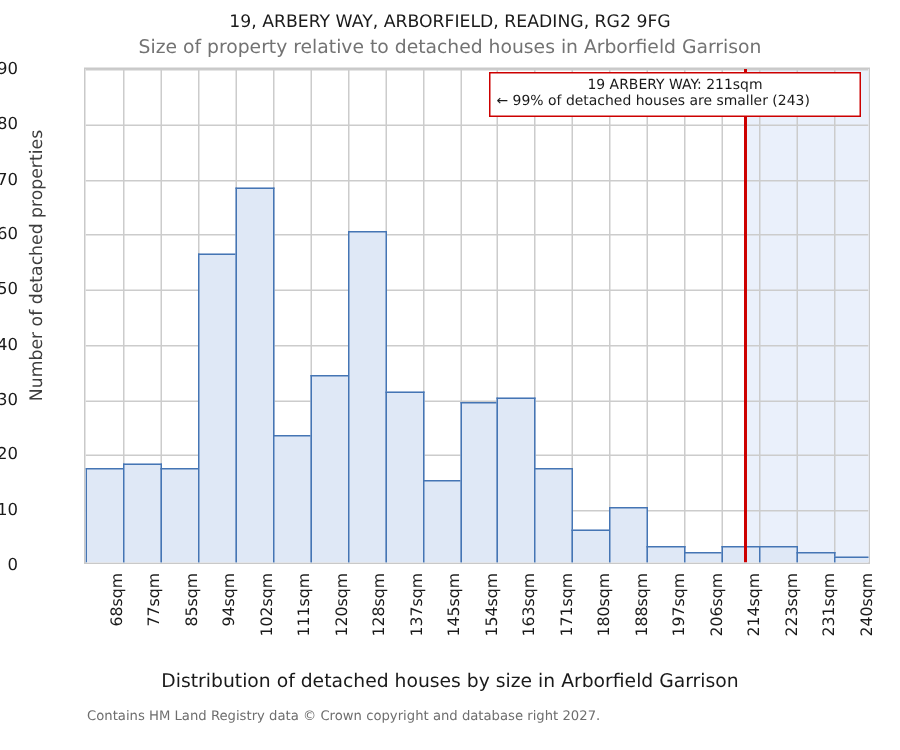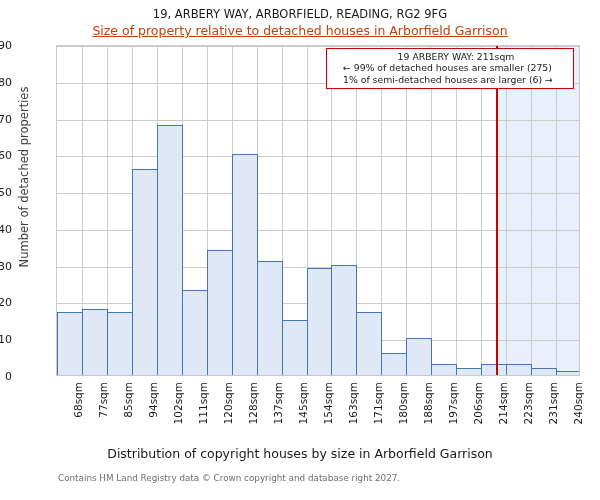--- a/index.html
+++ b/index.html
@@ -33,22 +33,21 @@
     text-align: center;
   }
   .title-line1 {
     font-size: 11.5px;
     line-height: 16px;
     color: #1a1a1a;
   }
   .title-line2 {
     font-size: 12.5px;
     line-height: 17px;
-    color: #c2410c;
-    text-decoration: underline;
+    color: #737373;
   }
 
   
   .plot-area {
     position: absolute;
     left: 56px;
     top: 45px;
     width: 524px;
     height: 331px;
     box-sizing: border-box;
@@ -94,21 +93,21 @@
 
   
   .annotation-box {
     position: absolute;
     left: 326px;
     top: 48px;
     width: 248px;
     box-sizing: border-box;
     border: 1px solid #cc0000;
     background: #ffffff;
-    padding: 2px 4px 3px 16px;
+    padding: 2px 4px 3px 4px;
     text-align: center;
     z-index: 6;
   }
   .ann-line {
     font-size: 9.3px;
     line-height: 11.3px;
     color: #1a1a1a;
     white-space: nowrap;
   }
   .ann-line.first { text-align: center; }
@@ -226,22 +225,21 @@
       <div class="bar" title="206sqm: 2" style="left: 399.238px; width: 25.9524px; height: 7.35556px;"></div>
       <div class="bar" title="214sqm: 3" style="left: 424.19px; width: 25.9524px; height: 11.0333px;"></div>
       <div class="bar" title="223sqm: 3" style="left: 449.143px; width: 25.9524px; height: 11.0333px;"></div>
       <div class="bar" title="231sqm: 2" style="left: 474.095px; width: 25.9524px; height: 7.35556px;"></div>
       <div class="bar" title="240sqm: 1" style="left: 499.048px; width: 25.9524px; height: 3.67778px;"></div>
       <div class="marker-line" style="left: 439.162px;"></div>
     </div>
 
   <div class="annotation-box">
     <div class="ann-line first">19 ARBERY WAY: 211sqm</div>
-    <div class="ann-line left">← 99% of detached houses are smaller (275)</div>
-    <div class="ann-line left">1% of semi-detached houses are larger (6) →</div>
+    <div class="ann-line left">← 99% of detached houses are smaller (243)</div>
   </div>
 
   <div id="y-labels">
       <div class="y-tick-label" style="top: 371px;">0</div>
       <div class="y-tick-label" style="top: 334.222px;">10</div>
       <div class="y-tick-label" style="top: 297.444px;">20</div>
       <div class="y-tick-label" style="top: 260.667px;">30</div>
       <div class="y-tick-label" style="top: 223.889px;">40</div>
       <div class="y-tick-label" style="top: 187.111px;">50</div>
       <div class="y-tick-label" style="top: 150.333px;">60</div>
@@ -267,19 +265,19 @@
       <div class="x-tick-label" style="left: 371.905px;">171sqm</div>
       <div class="x-tick-label" style="left: 396.857px;">180sqm</div>
       <div class="x-tick-label" style="left: 421.81px;">188sqm</div>
       <div class="x-tick-label" style="left: 446.762px;">197sqm</div>
       <div class="x-tick-label" style="left: 471.714px;">206sqm</div>
       <div class="x-tick-label" style="left: 496.667px;">214sqm</div>
       <div class="x-tick-label" style="left: 521.619px;">223sqm</div>
       <div class="x-tick-label" style="left: 546.571px;">231sqm</div>
       <div class="x-tick-label" style="left: 571.524px;">240sqm</div>
     </div>
-  <div class="x-axis-title">Distribution of copyright houses by size in Arborfield Garrison</div>
+  <div class="x-axis-title">Distribution of detached houses by size in Arborfield Garrison</div>
 
   <div class="footer">
     <div class="footer-line">Contains HM Land Registry data © Crown copyright and database right 2027.</div>
   </div>
 
 </div>
 
 </body></html>

